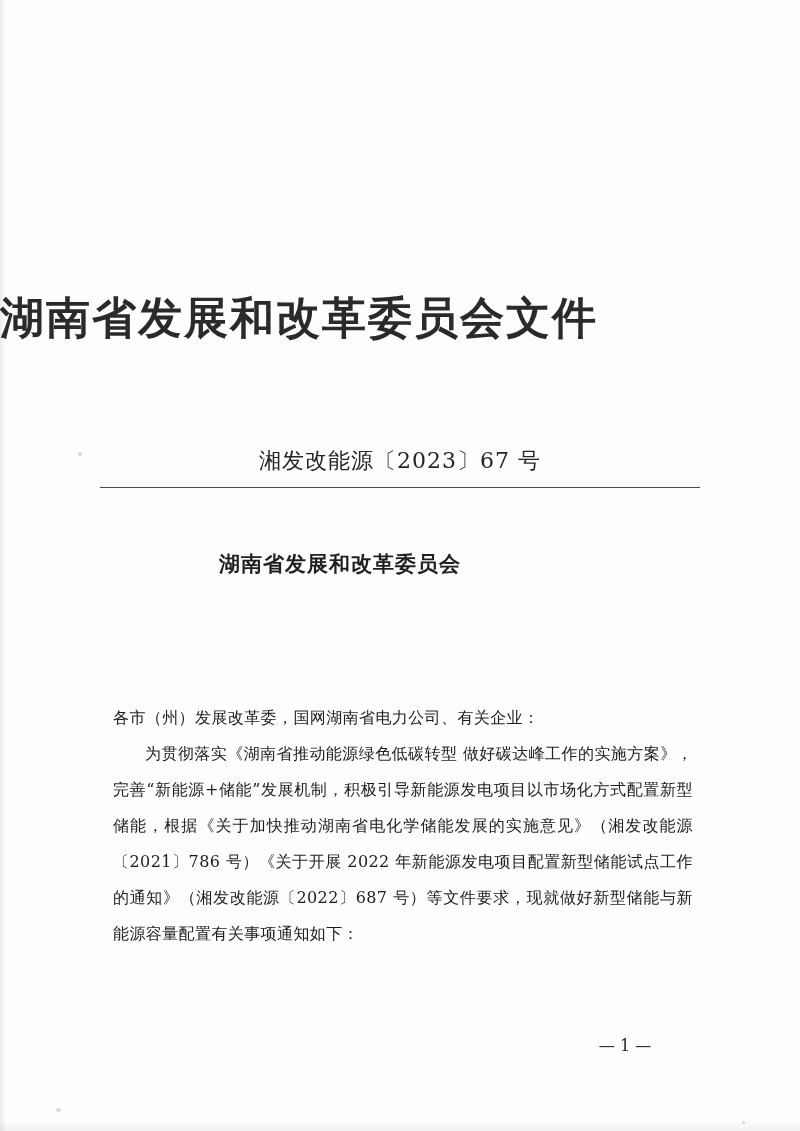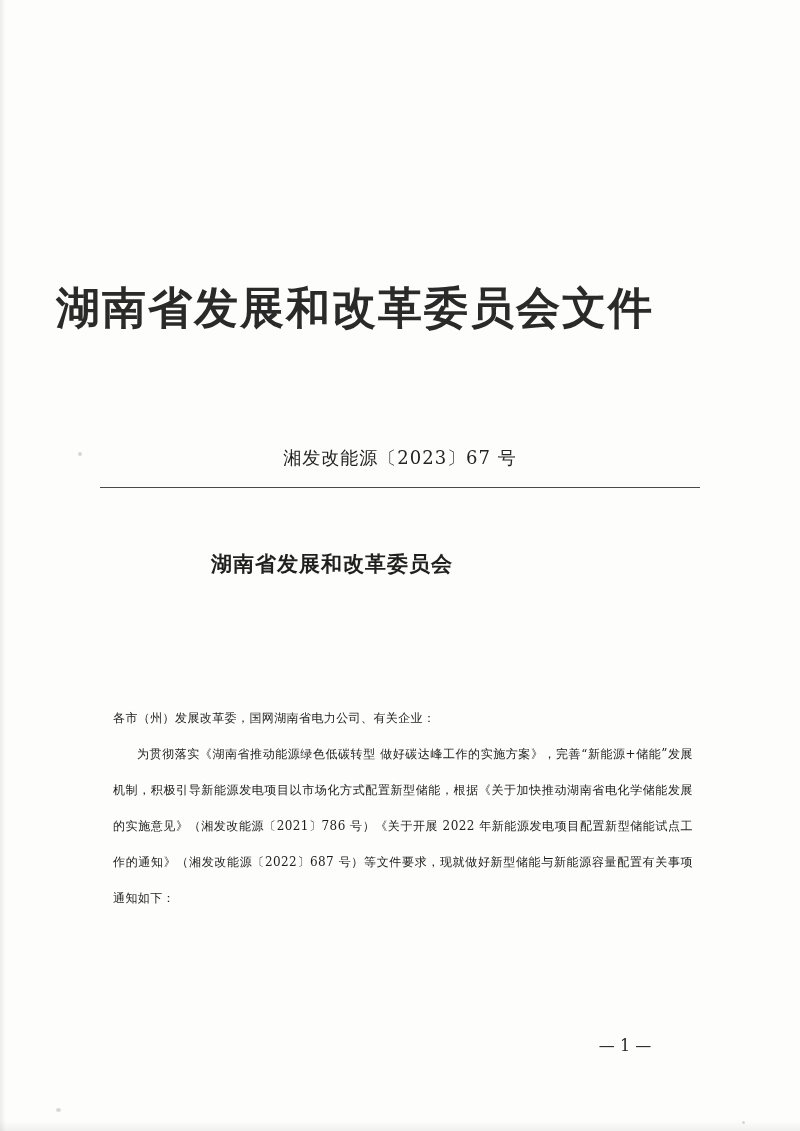--- a/index.html
+++ b/index.html
@@ -24,75 +24,76 @@
   }
   
   .speckle {
     position: absolute;
     background: #b9b9b3;
     border-radius: 50%;
     opacity: .55;
   }
   .doc-header {
     position: absolute;
-    top: 280px;
+    top: 290px;
     left: 0;
     width: 654px;
-    text-align: right;
+    text-align: left;
   }
   .doc-title-main {
     font-family: "DejaVu Serif", "Liberation Serif", serif;
     font-weight: bold;
     font-size: 44px;
     letter-spacing: 2px;
     color: #2a2a2a;
     line-height: 1.25;
     white-space: nowrap;
   }
   .doc-number {
     position: absolute;
     top: 446px;
     left: 0;
     width: 800px;
     text-align: center;
-    font-size: 18px;
+    font-size: 22px;
     letter-spacing: 1px;
     color: #242424;
   }
   .rule {
     position: absolute;
     top: 487px;
     left: 100px;
     width: 600px;
     height: 1px;
     background: #4a4a4a;
   }
   .title-block {
     position: absolute;
     top: 545px;
     left: 0;
     width: 664px;
     text-align: center;
+    padding-left: 8px;
   }
   .title-block .line {
     font-weight: bold;
     font-size: 21px;
     line-height: 38px;
     letter-spacing: 1px;
     color: #1f1f1f;
   }
   .body-text {
     position: absolute;
     top: 700px;
     left: 113px;
     width: 580px;
   }
   .body-text p {
     margin: 0 0 0 0;
-    font-size: 12px;
+    font-size: 16px;
     line-height: 36px;
     letter-spacing: .4px;
     text-align: justify;
     text-justify: inter-ideograph;
     color: #1d1d1d;
   }
   .body-text p.indent {
     text-indent: 2em;
   }
   .page-number {

